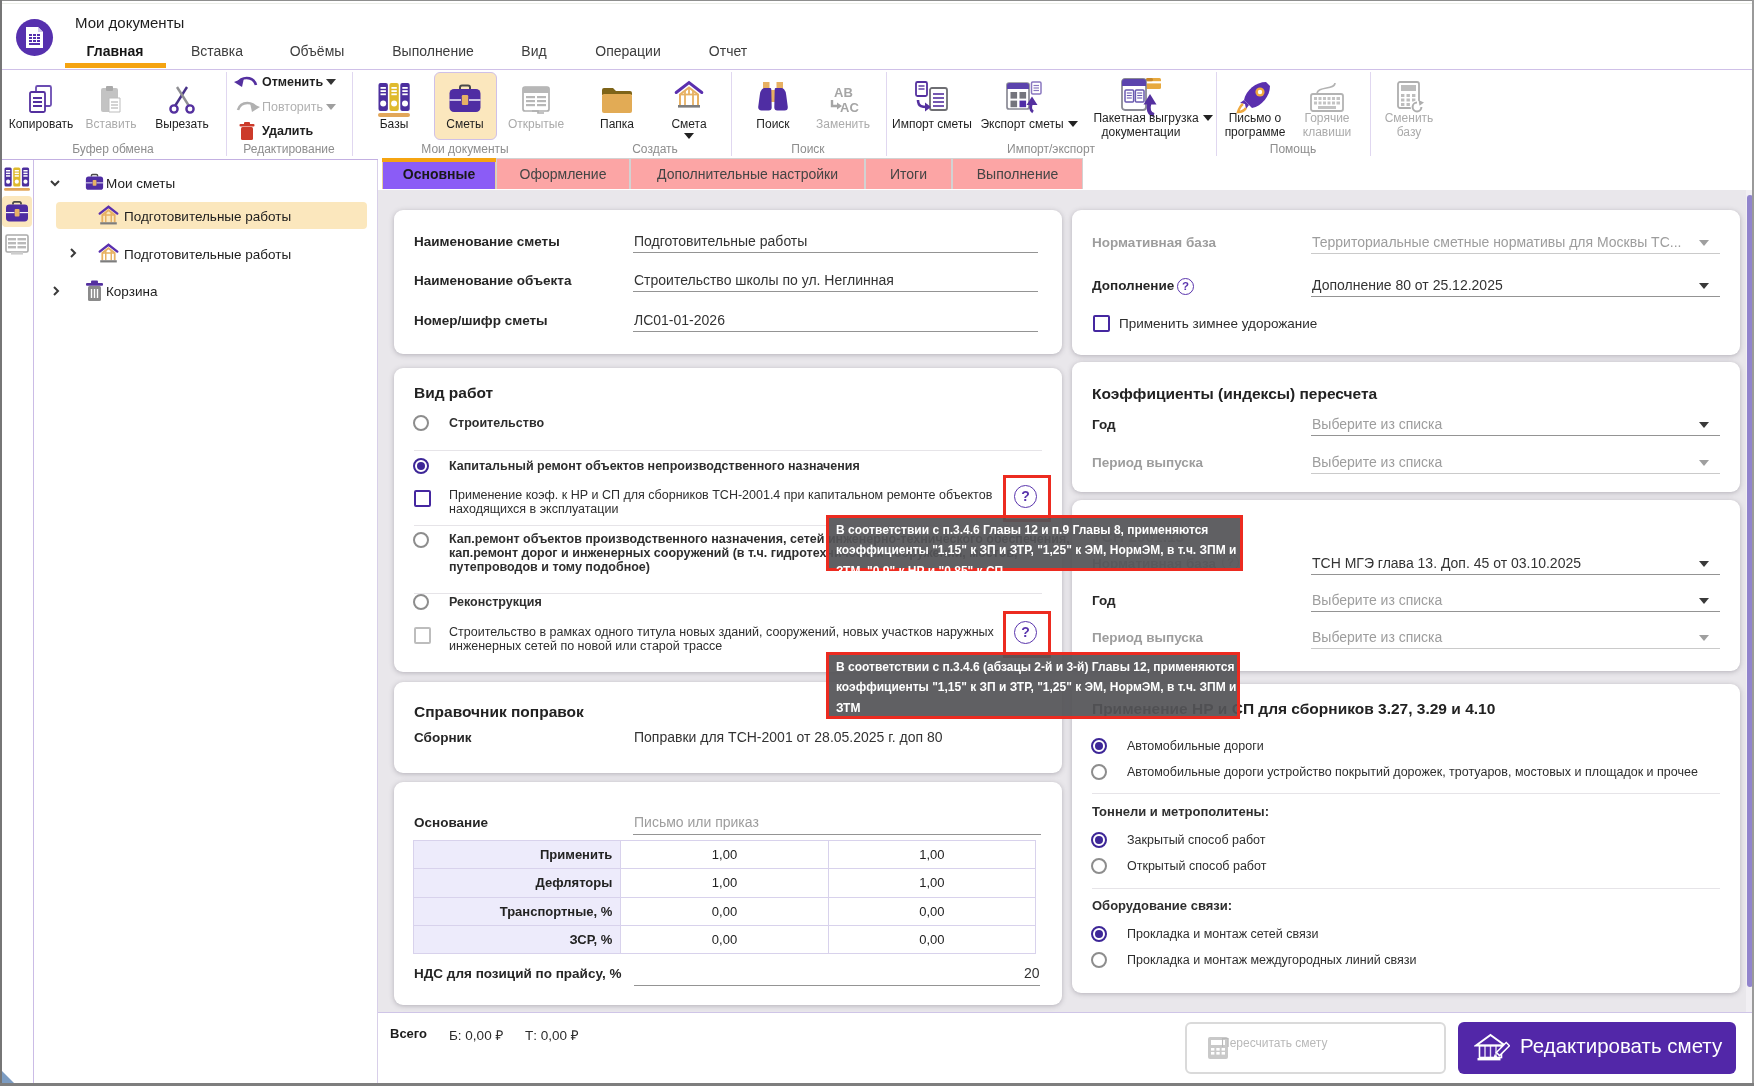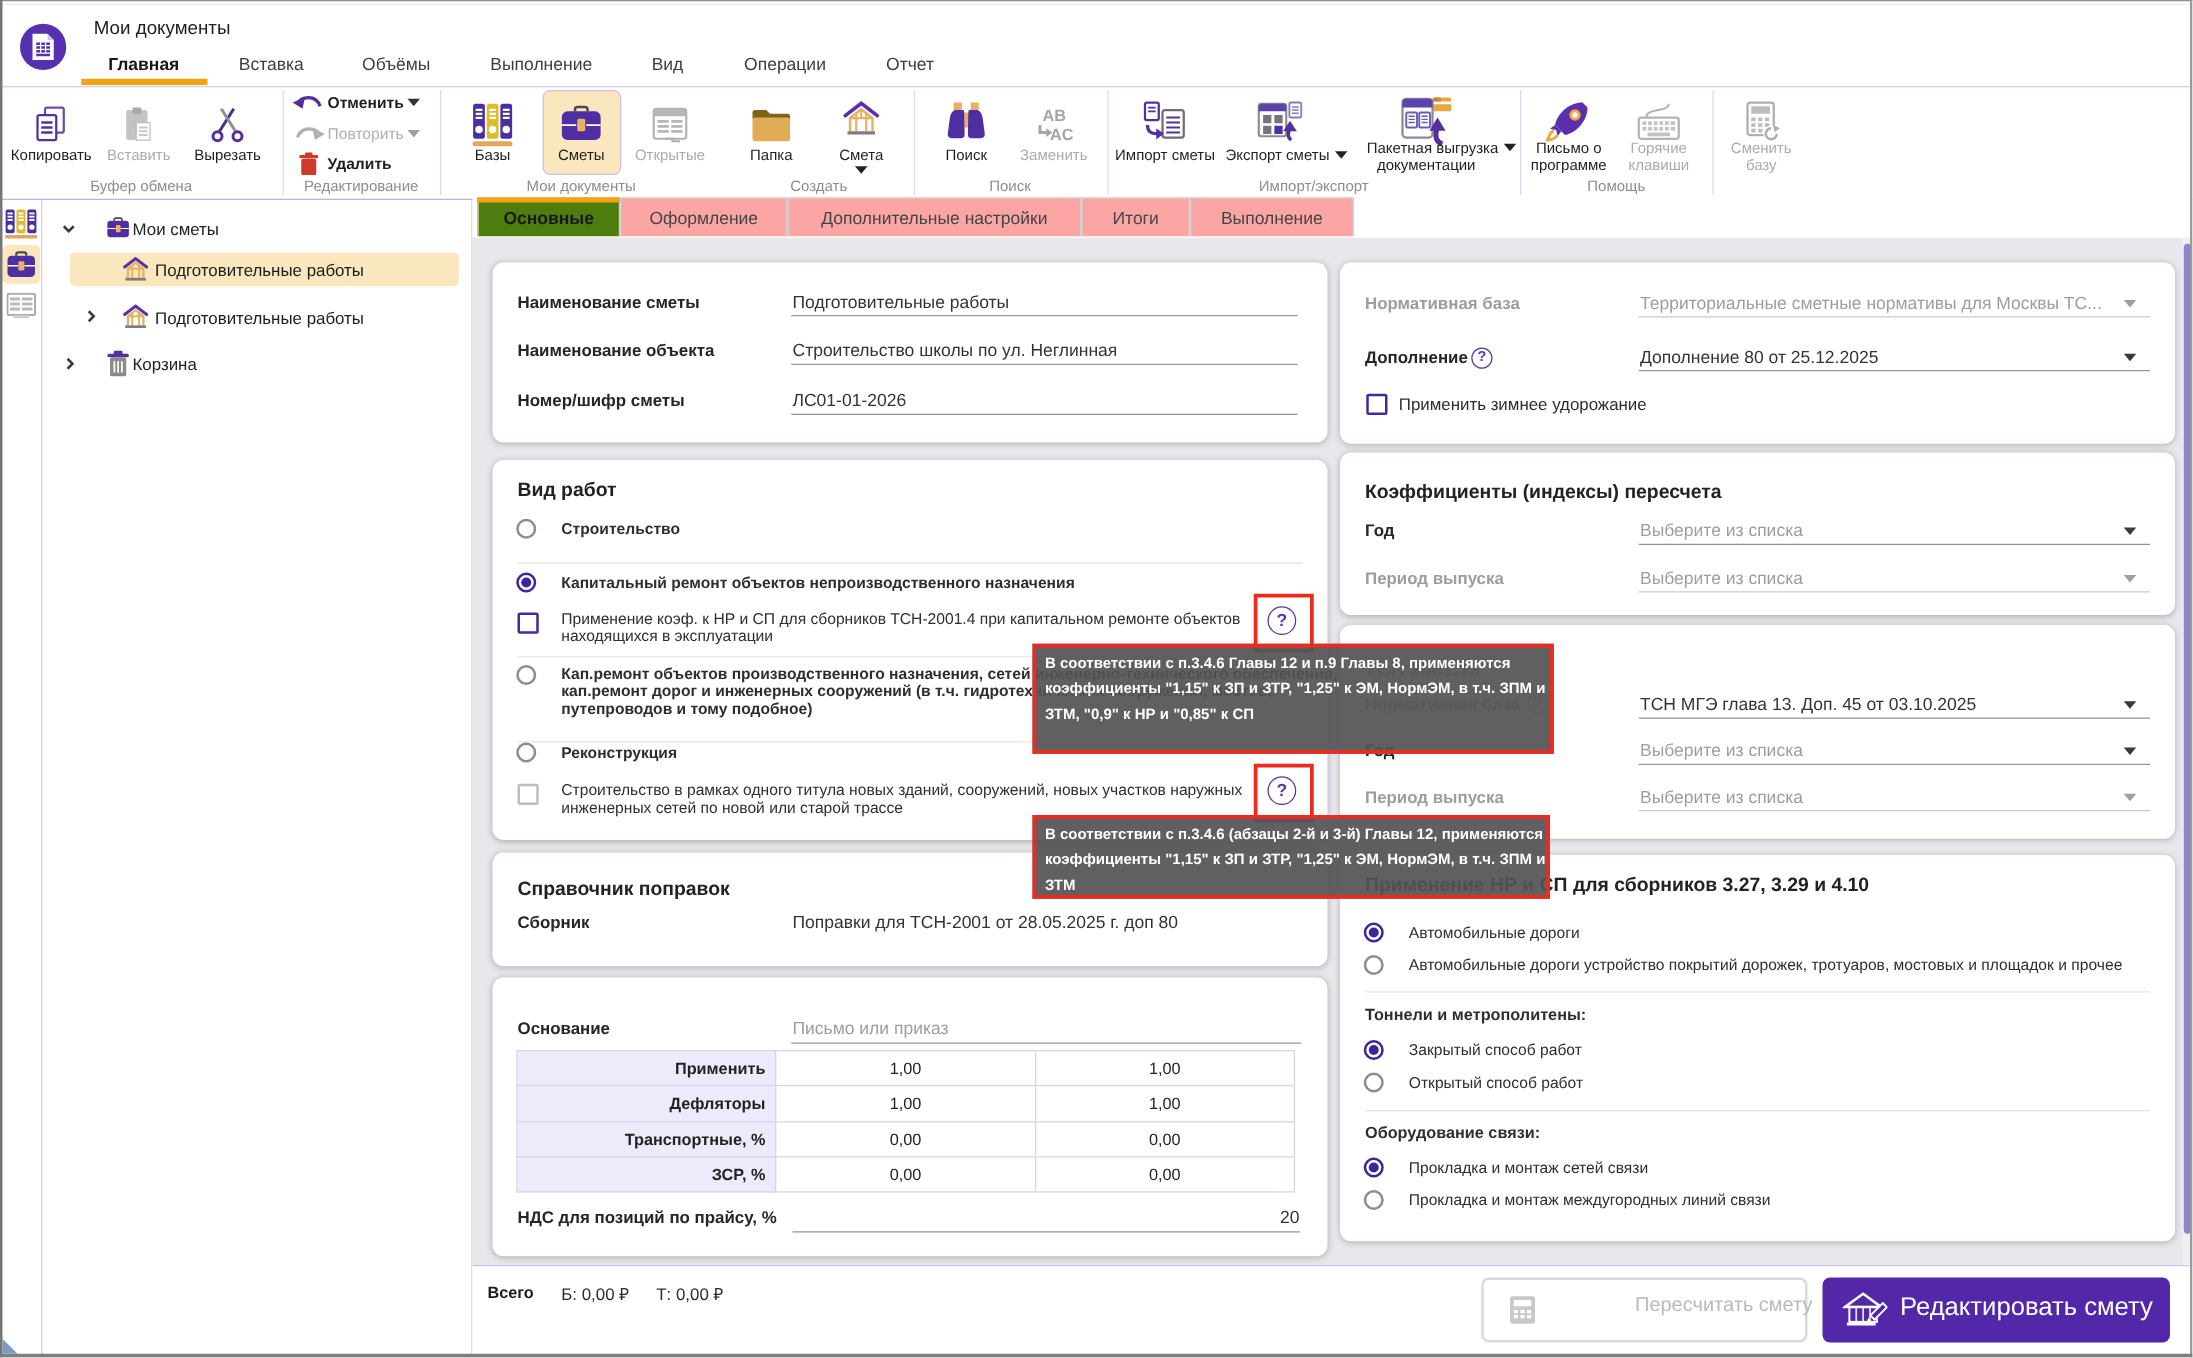--- a/index.html
+++ b/index.html
@@ -422,21 +422,21 @@
         <line x1="12.5" y1="9" x2="12.5" y2="18"></line>
       </g>
 <rect x="1" y="3" width="17" height="2.8" rx="1" fill="#5430a0"></rect>
       <rect x="6" y="0.5" width="7" height="3" rx="1" fill="#5430a0"></rect>
     </svg></div>
 <div class="abs" style="left:106px;top:284px;font-size:13.5px;color:#222">Корзина</div>
 
 <div class="abs" style="left:378px;top:190px;width:1376px;height:822px;background:#e9e7eb"></div>
 
 <div class="abs" style="left:378px;top:158px;width:1376px;height:32px;background:#fff"></div>
-<div class="mtab b" style="left:382px;width:114px;background:#4d7c0f;border-color:#e7cf9f;color:#191919">Основные<div class="abs" style="left:-1px;top:-1px;width:114px;height:4px;background:#f5a411"></div></div>
+<div class="mtab b" style="left:382px;width:114px;background:#8b5cf6;border-color:#e7cf9f;color:#191919">Основные<div class="abs" style="left:-1px;top:-1px;width:114px;height:4px;background:#f5a411"></div></div>
 <div class="mtab" style="left:496px;width:134px">Оформление</div>
 <div class="mtab" style="left:630px;width:235px">Дополнительные настройки</div>
 <div class="mtab" style="left:865px;width:87px">Итоги</div>
 <div class="mtab" style="left:952px;width:131px">Выполнение</div>
 
 <div class="card" style="left:394px;top:210px;width:668px;height:144px"></div>
 <div class="fl" style="left:414px;top:234px">Наименование сметы</div>
 <div class="fv" style="left:634px;top:233px">Подготовительные работы</div>
 <div class="ul" style="left:633px;top:252px;width:405px"></div>
 <div class="fl" style="left:414px;top:273px">Наименование объекта</div>
@@ -559,41 +559,41 @@
 <div class="rl b" style="left:1092px;top:898px;font-size:13px">Оборудование связи:</div>
 <div class="radio sel" style="left:1091px;top:926px"></div>
 <div class="rl" style="left:1127px;top:927px">Прокладка и монтаж сетей связи</div>
 <div class="radio" style="left:1091px;top:952px"></div>
 <div class="rl" style="left:1127px;top:953px">Прокладка и монтаж междугородных линий связи</div>
 
 <div class="qi qibig" style="left:1014px;top:485px;z-index:31">?</div>
 <div class="redbox" style="left:1003px;top:475px;width:42px;height:41px"></div>
 <div class="qi qibig" style="left:1014px;top:621px;z-index:31">?</div>
 <div class="redbox" style="left:1003px;top:611px;width:42px;height:41px"></div>
-<div class="tip" style="left:826px;top:515px;width:417px;height:88px">В соответствии с п.3.4.6 Главы 12 и п.9 Главы 8, применяются<br>коэффициенты "1,15" к ЗП и ЗТР, "1,25" к ЭМ, НормЭМ, в т.ч. ЗПМ и<br>ЗТМ, "0,9" к НР и "0,85" к СП</div>
+<div class="tip" style="left:826px;top:515px;width:417px;height:56px">В соответствии с п.3.4.6 Главы 12 и п.9 Главы 8, применяются<br>коэффициенты "1,15" к ЗП и ЗТР, "1,25" к ЭМ, НормЭМ, в т.ч. ЗПМ и<br>ЗТМ, "0,9" к НР и "0,85" к СП</div>
 <div class="tip" style="left:826px;top:652px;width:414px;height:67px">В соответствии с п.3.4.6 (абзацы 2-й и 3-й) Главы 12, применяются<br>коэффициенты "1,15" к ЗП и ЗТР, "1,25" к ЭМ, НормЭМ, в т.ч. ЗПМ и<br>ЗТМ</div>
 
 <div class="abs" style="left:378px;top:1012px;width:1376px;height:74px;background:#fff;border-top:1px solid #cfc5e7"></div>
 <div class="abs b" style="left:390px;top:1026px;font-size:13px;color:#1c1c1c">Всего</div>
 <div class="abs" style="left:449px;top:1026px;font-size:13.5px;color:#2c2c2c">Б: 0,00 ₽</div>
 <div class="abs" style="left:525px;top:1026px;font-size:13.5px;color:#2c2c2c">Т: 0,00 ₽</div>
 <div class="abs" style="left:1185px;top:1022px;width:261px;height:52px;border:2px solid #dadada;border-radius:6px;box-sizing:border-box;background:#fff"></div>
 <svg class="abs" style="left:1207px;top:1036px" width="22" height="24" viewBox="0 0 22 24">
     <rect x="1" y="1" width="20" height="22" rx="2" fill="#c9c9c9"></rect>
     <rect x="4" y="4" width="14" height="5" fill="#fff"></rect>
     <g fill="#fff">
       <rect x="4" y="12" width="3.4" height="2.6"></rect>
       <rect x="9.3" y="12" width="3.4" height="2.6"></rect>
       <rect x="14.6" y="12" width="3.4" height="2.6"></rect>
       <rect x="4" y="16" width="3.4" height="2.6"></rect>
       <rect x="9.3" y="16" width="3.4" height="2.6"></rect>
       <rect x="14.6" y="16" width="3.4" height="2.6"></rect>
     </g>
   </svg>
-<div class="abs" style="left:1308px;top:1036px;font-size:16px;color:#b9b9b9">Пересчитать смету</div>
+<div class="abs" style="left:1221px;top:1036px;font-size:12px;color:#b9b9b9">Пересчитать смету</div>
 <div class="abs" style="left:1458px;top:1022px;width:278px;height:52px;border-radius:6px;background:#5227a8"></div>
 <svg class="abs" style="left:1474px;top:1033px" width="36" height="31" viewBox="0 0 36 31">
     <path d="M16.5 2 L31 12.5 H2 Z" fill="none" stroke="#fff" stroke-width="2"></path>
     <rect x="5.5" y="12.5" width="22" height="12" fill="none" stroke="#fff" stroke-width="1.6"></rect>
     <g stroke="#fff" stroke-width="1.4" opacity=".85">
       <line x1="11" y1="13" x2="11" y2="24"></line>
       <line x1="16.5" y1="13" x2="16.5" y2="24"></line>
       <line x1="22" y1="13" x2="22" y2="24"></line>
     </g>
     <rect x="3.5" y="25" width="23" height="2.4" fill="#fff"></rect>

